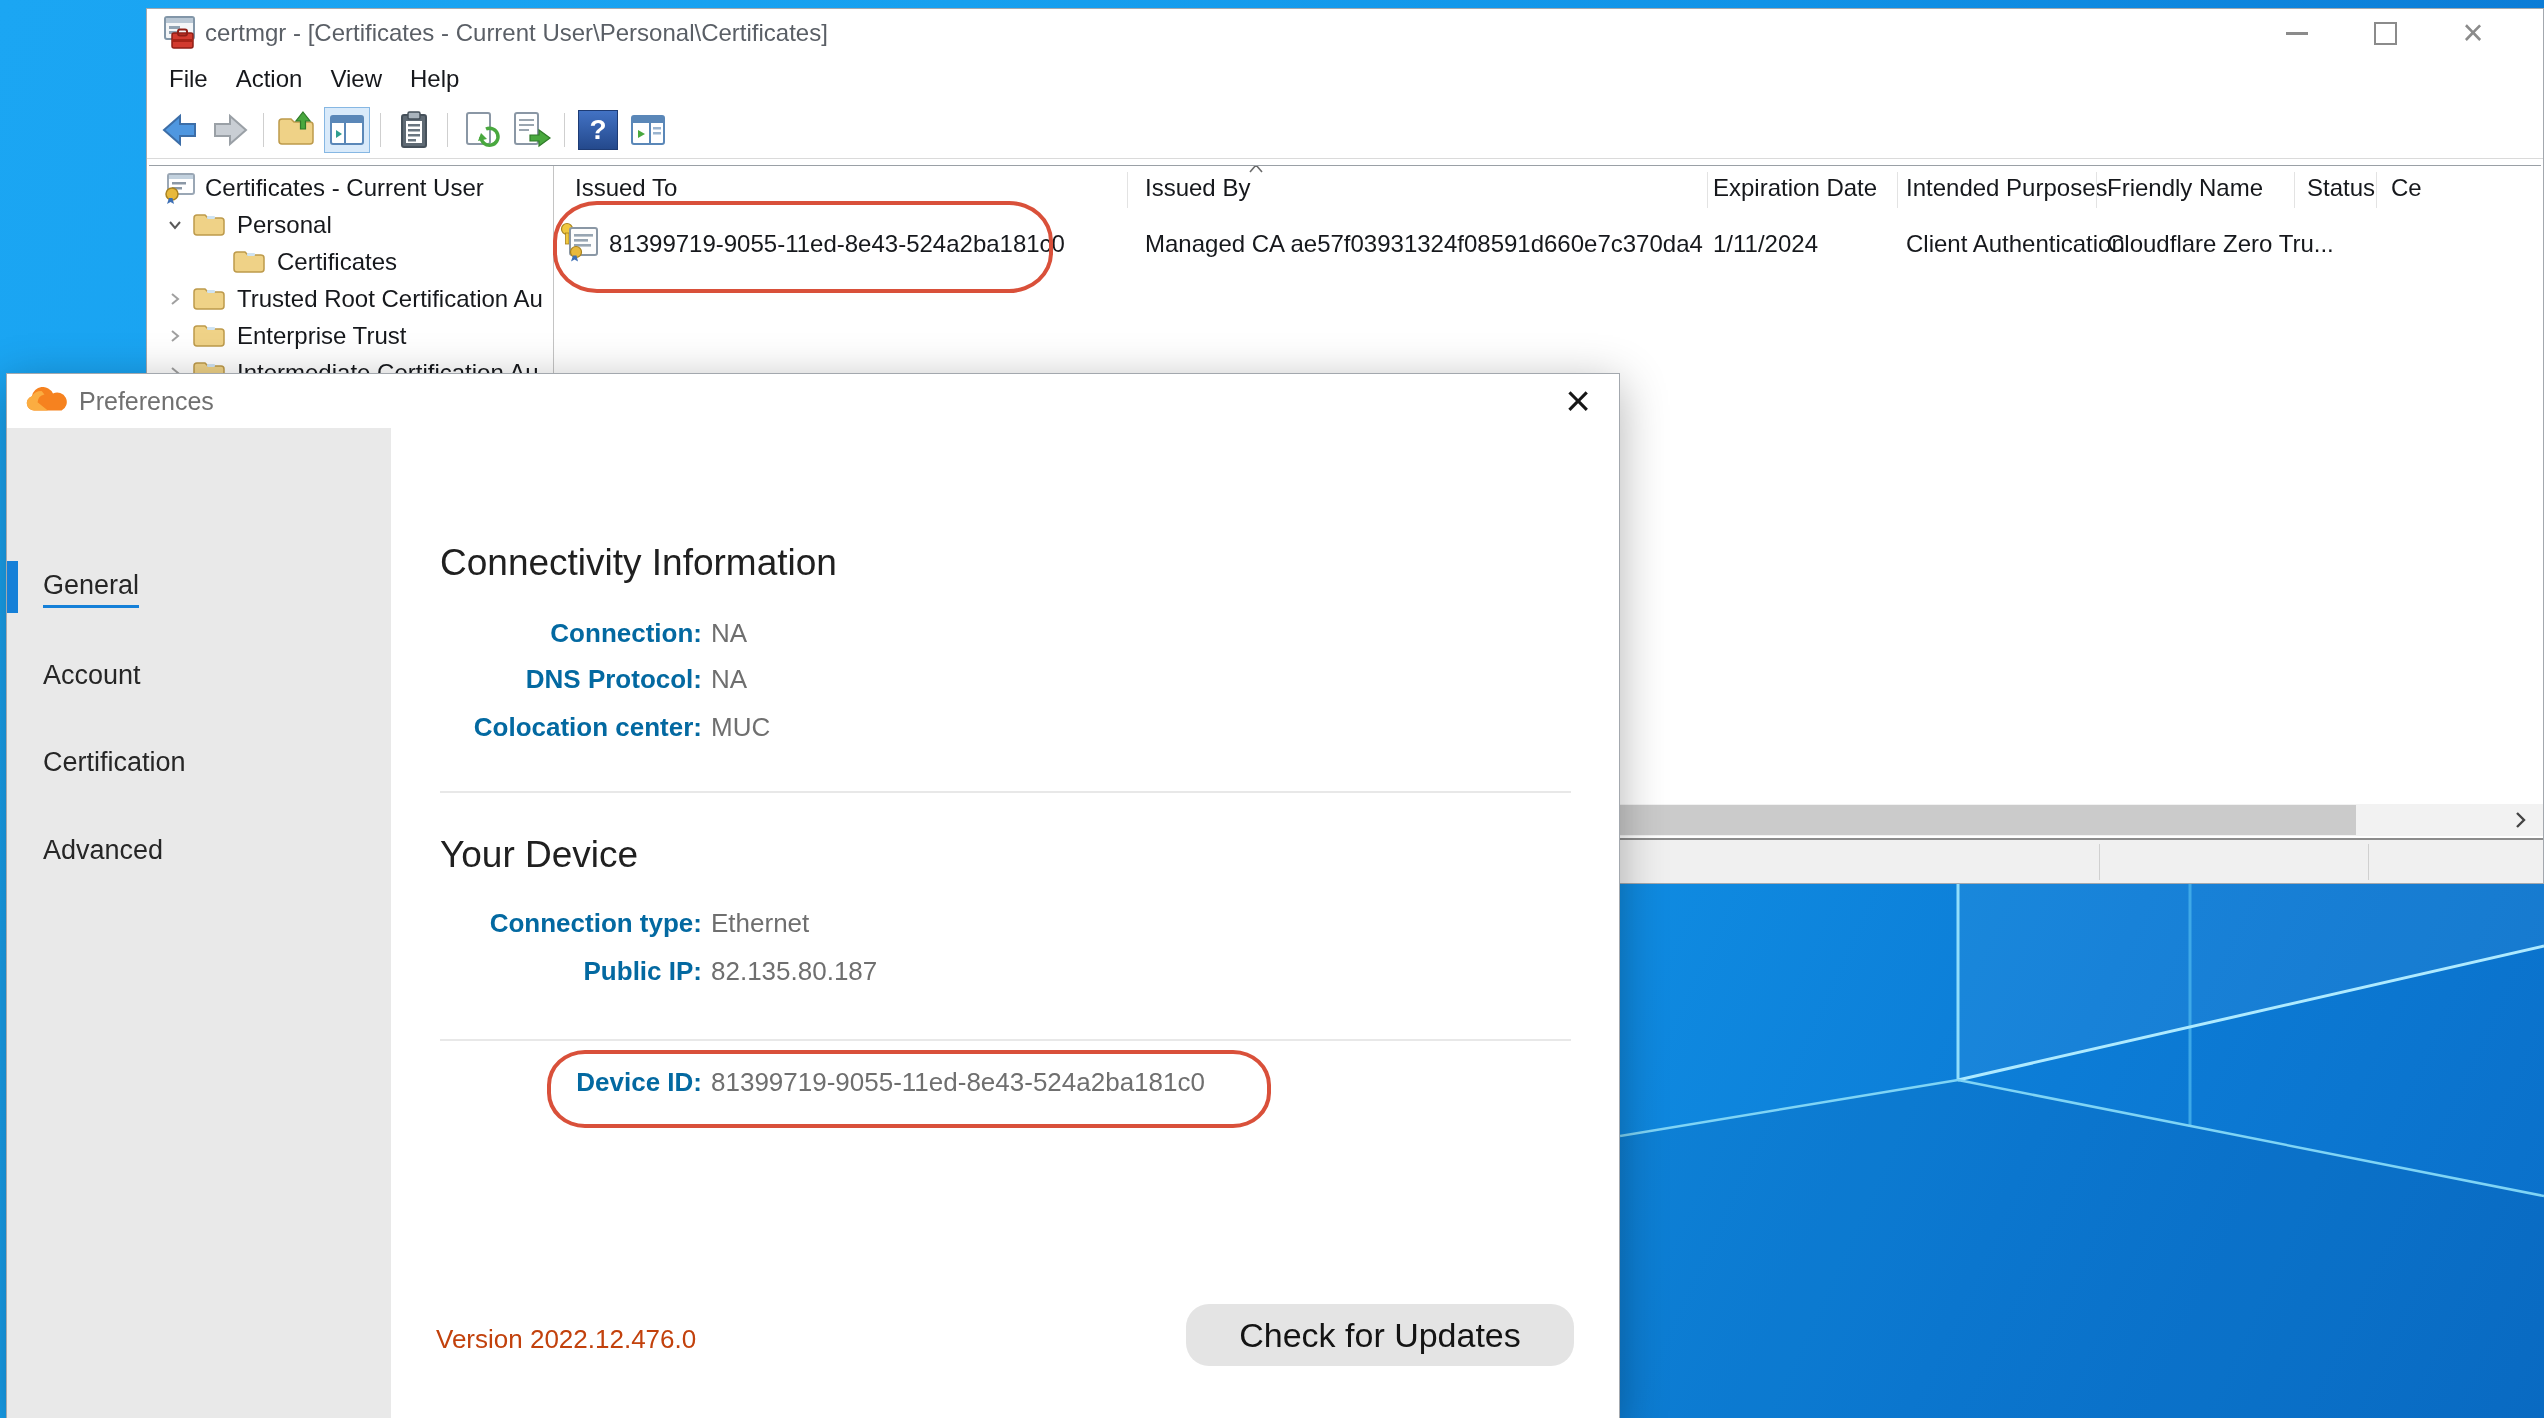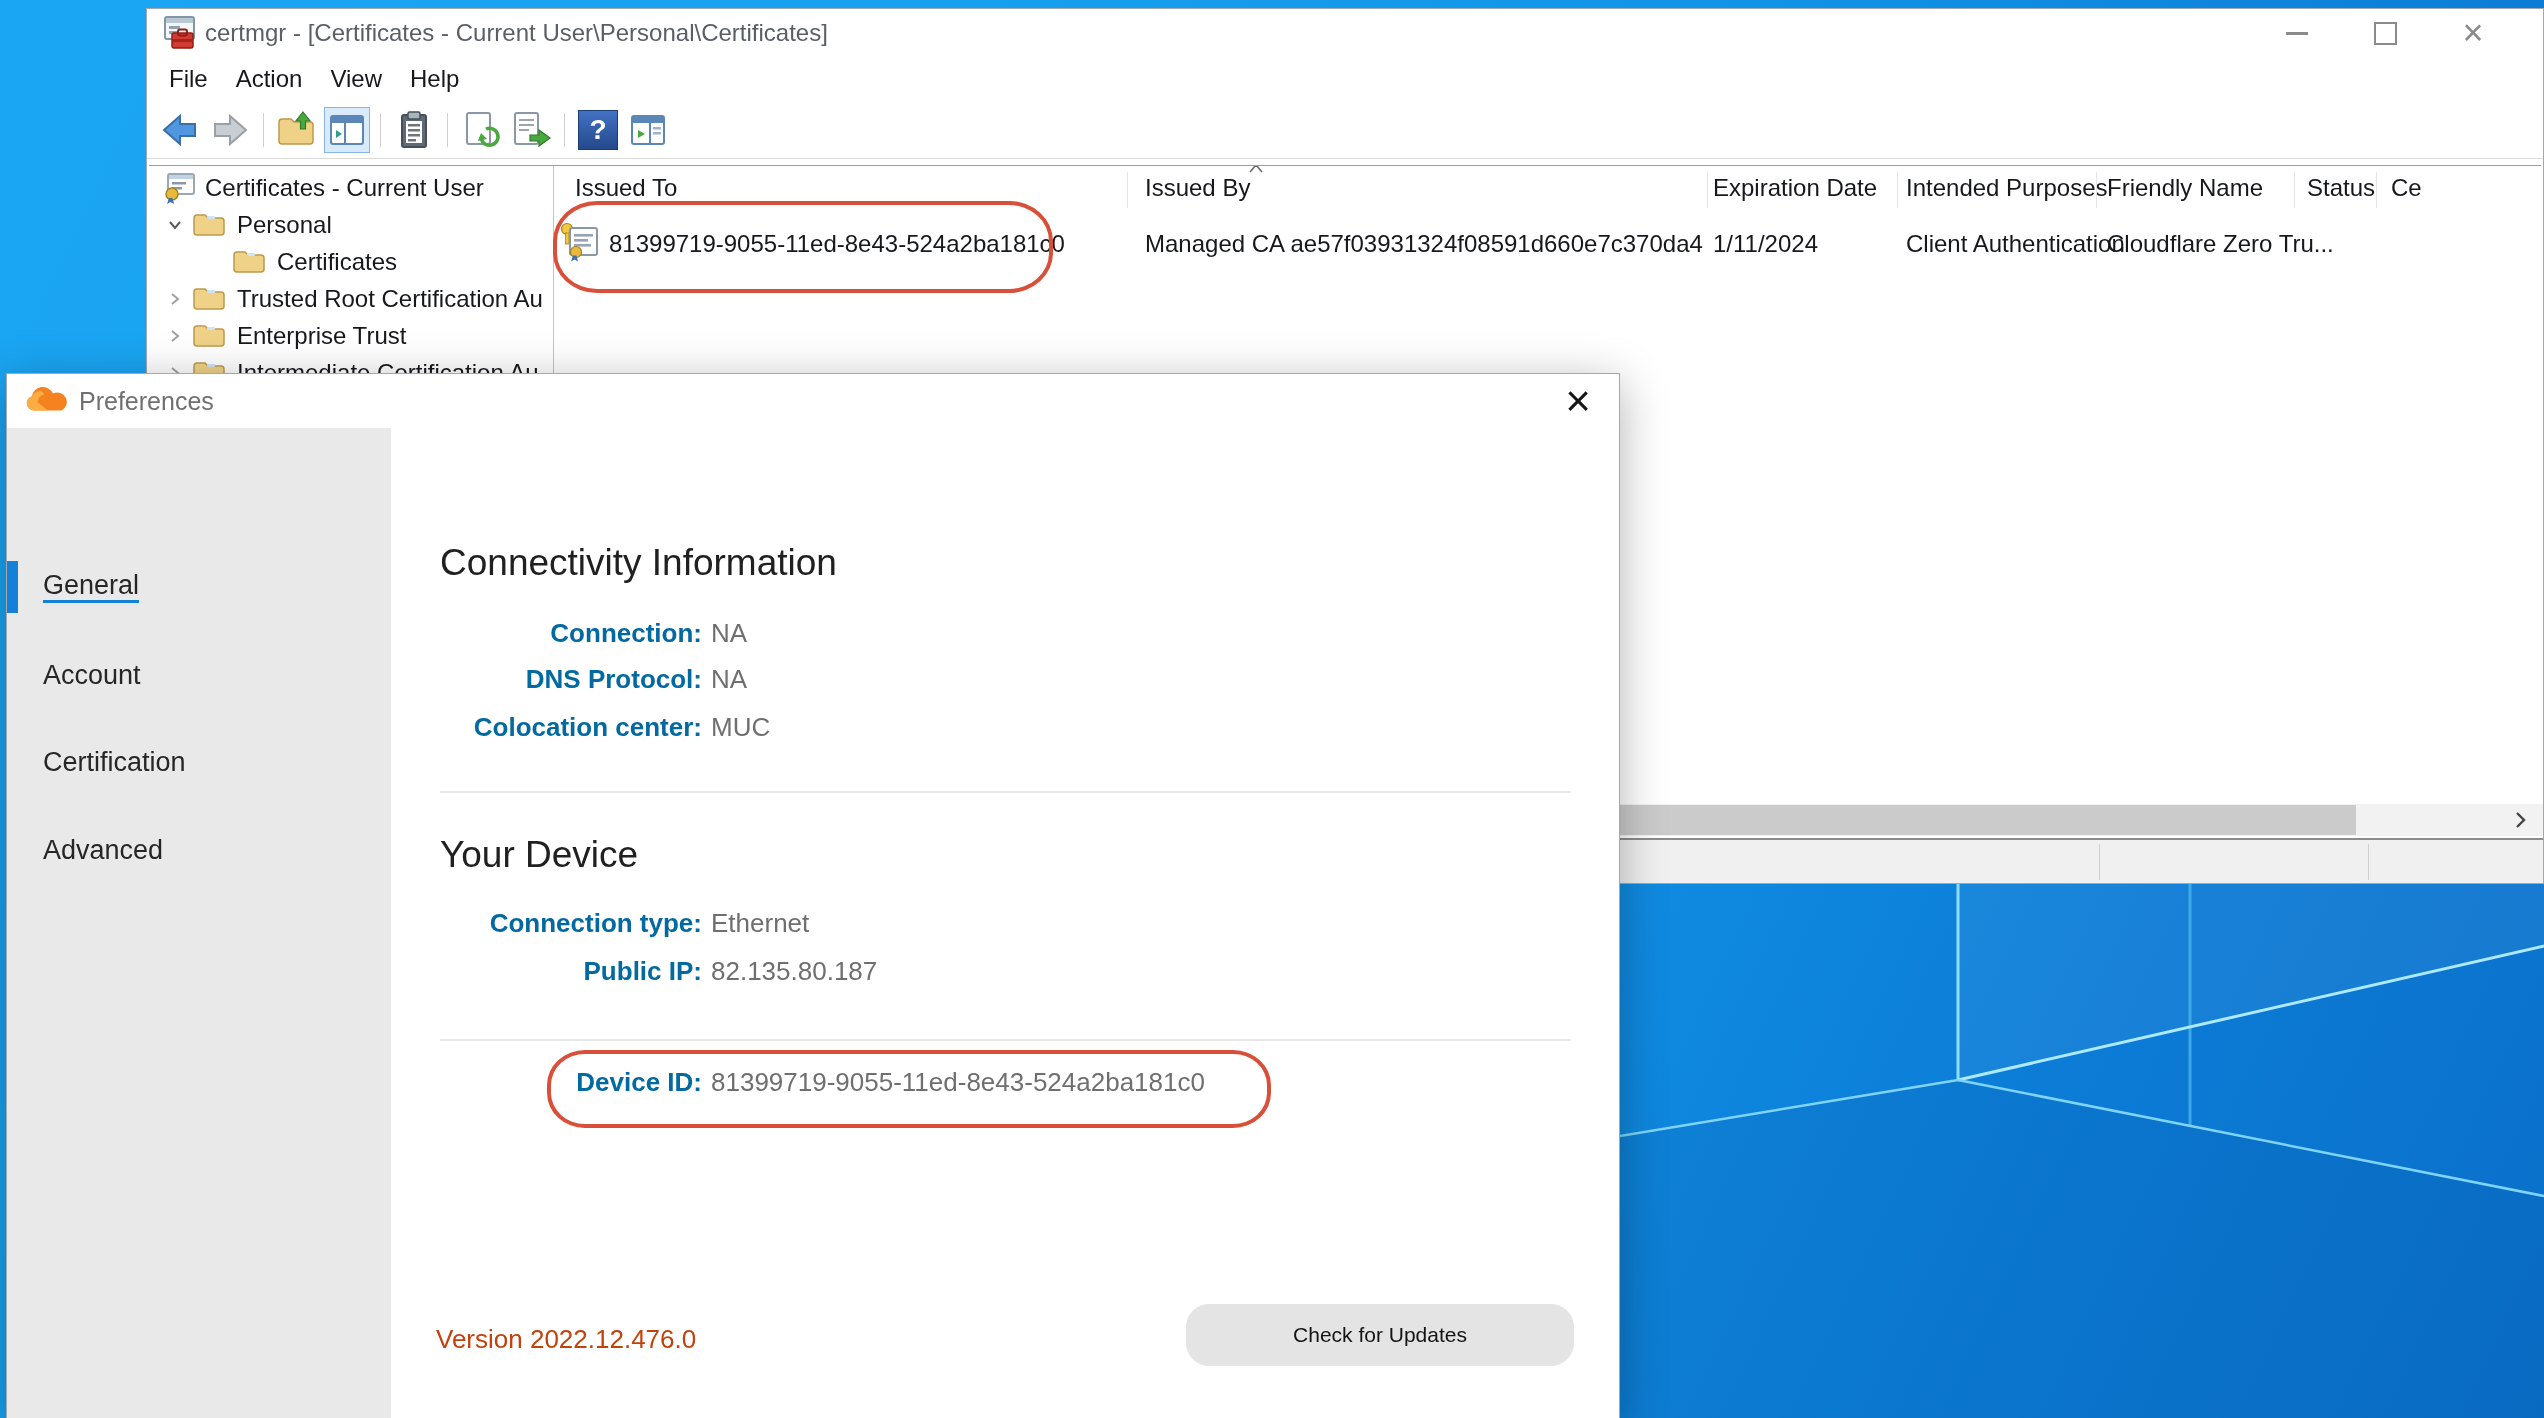--- a/index.html
+++ b/index.html
@@ -48,29 +48,29 @@
   .sb-div{position:absolute;top:4px;width:1px;height:36px;background:#d0d0d0;}
   
   .prefs{box-shadow:0 10px 44px rgba(0,0,0,.3);}
   .pf-titlebar{position:absolute;left:0;top:0;right:0;height:54px;background:#fff;}
   .pf-title{position:absolute;left:72px;top:0;line-height:54px;font-size:25px;color:#707070;}
   .pf-close{position:absolute;right:18px;top:4px;width:46px;height:46px;display:flex;align-items:center;justify-content:center;
     font-size:44px;font-weight:300;color:#161616;}
   .pf-side{position:absolute;left:0;top:54px;bottom:0;width:384px;background:#e9e9e9;}
   .pf-accent{position:absolute;left:0;top:133px;width:11px;height:52px;background:#1580d8;}
   .pf-nav{position:absolute;left:36px;font-size:27px;color:#262626;line-height:36px;}
-  .pf-nav .sel{border-bottom:3px solid #1580d8;}
+  .pf-nav .sel{border-bottom:3px solid #1580d8;padding-bottom:5px;}
   .pf-h{position:absolute;left:433px;font-size:37px;font-weight:400;color:#202020;}
   .pf-row{position:absolute;height:40px;}
   .pf-label{position:absolute;left:233px;width:462px;text-align:right;font-size:26px;font-weight:bold;color:#0369a1;}
   .pf-value{position:absolute;left:704px;font-size:26px;color:#6f6f6f;white-space:nowrap;}
   .pf-div{position:absolute;left:433px;width:1131px;height:2px;background:#e8e8e8;}
   .pf-version{position:absolute;left:429px;top:950px;font-size:26px;color:#c2410c;}
   .pf-btn{position:absolute;left:1179px;top:930px;width:388px;height:62px;background:#e4e4e4;
-    display:flex;align-items:center;justify-content:center;font-size:21px;color:#141414;border-radius:23px;}
+    display:flex;align-items:center;justify-content:center;font-size:34px;color:#141414;border-radius:23px;}
 </style>
 </head>
 <body>
 
 <div id="canvas">
 
   <div class="desktop">
     <svg class="beams" width="924" height="534" viewBox="0 0 924 534">
       <polygon points="0,252 338,196 924,312 924,534 0,534" fill="rgba(8,64,140,0.10)"></polygon>
       <polygon points="338,0 924,0 924,62 338,196" fill="rgba(255,255,255,0.05)"></polygon>

